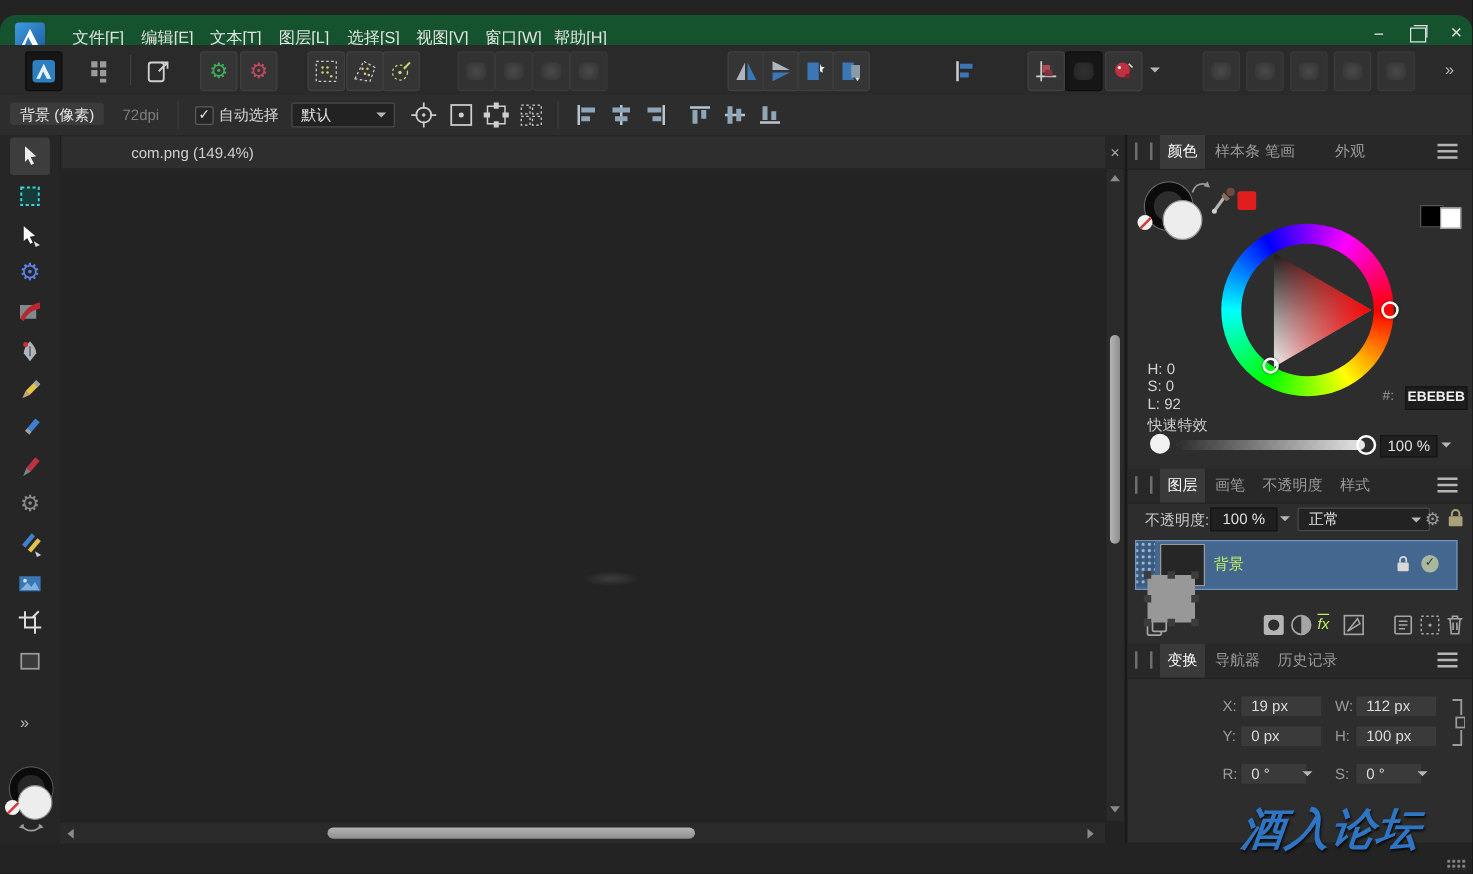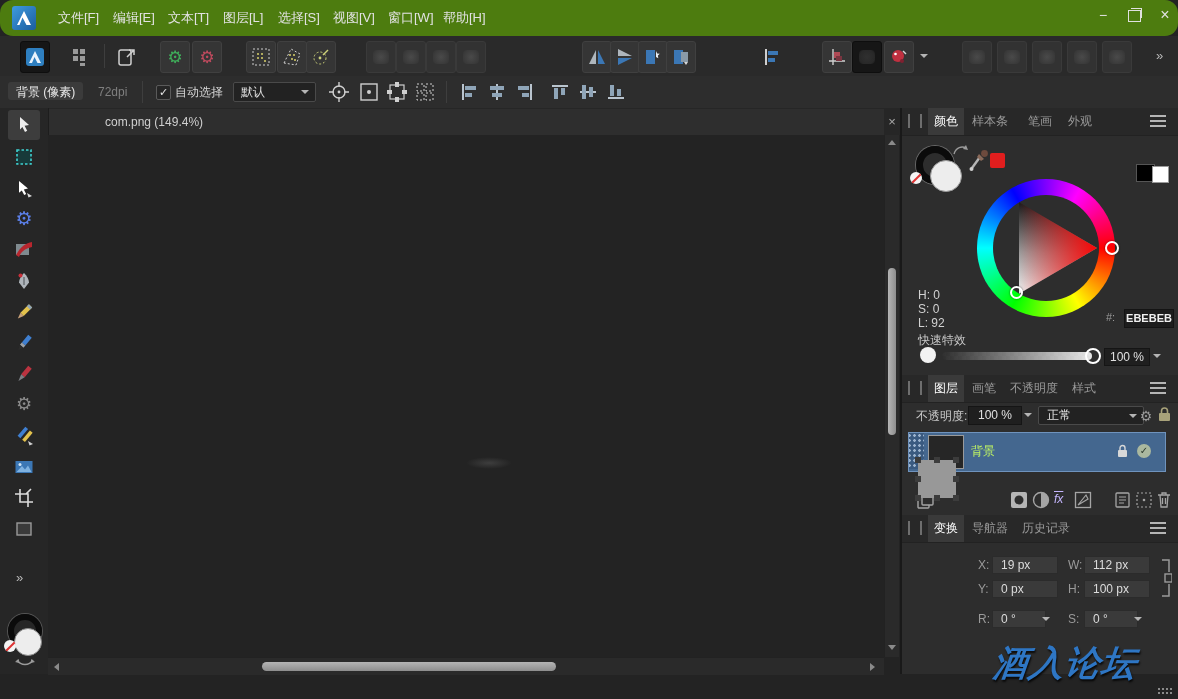--- a/index.html
+++ b/index.html
@@ -1,21 +1,21 @@
 <!DOCTYPE html>
 <html><head>
 <meta charset="utf-8">
 <style>
   html,body{margin:0;padding:0;background:#111;}
   .app{position:relative;width:1178px;height:699px;overflow:hidden;
        font-family:"Liberation Sans","DejaVu Sans",sans-serif;
        background:#232323;color:#d8d8d8;font-size:12px;}
   .abs{position:absolute;}
   
-  .menubar{left:0;top:0;width:1178px;height:36px;background:#4d7c0f;border-radius:13px;}
+  .menubar{left:0;top:12px;width:1178px;height:36px;background:#14532d;border-radius:13px;}
   .applogo{left:12px;top:6px;width:24px;height:24px;border-radius:3px;
            background:linear-gradient(135deg,#3e9be0,#1b5d9e);}
   .applogo svg{position:absolute;left:3px;top:3px;}
   .menuitem{top:0;height:36px;line-height:36px;color:#e2e2e2;font-size:13px;padding:0 6px;}
   .wctl{top:0;width:34px;height:30px;line-height:30px;text-align:center;color:#e0e0e0;font-size:14px;}
   .maxbox{left:1129px;top:10px;width:11px;height:10px;border:1px solid #e0e0e0;}
   .maxbox:before{content:"";position:absolute;left:2px;top:-3px;width:10px;height:9px;border:1px solid #e0e0e0;border-bottom:none;border-left:none;}
   
   .toolbar{left:0;top:36px;width:1178px;height:40px;background:#2a2a2a;border-bottom:1px solid #1f1f1f;}
   .tbtn{top:5px;width:28px;height:30px;background:#353535;border:1px solid #404040;border-radius:3px;}
@@ -93,21 +93,21 @@
      background:linear-gradient(to right,rgba(40,40,40,.95),rgba(235,235,235,.95)),
      repeating-conic-gradient(#888 0% 25%, #bbb 0% 50%) 0 0/8px 8px;}
   
   .lrow{left:6px;top:324px;width:256px;height:38px;background:#44678f;border:1px solid #6f93bd;}
   .lstrip{position:absolute;left:0;top:0;width:15px;height:36px;background:#3a5a80;
      background-image:radial-gradient(#9db4cf 1px,transparent 1.6px);background-size:5px 5px;background-position:3px 10px;}
   .lthumb{position:absolute;left:19px;top:2px;width:34px;height:32px;background:#262626;border:1px solid #9a9a9a;}
   .lname{position:absolute;left:62px;top:0;height:36px;line-height:36px;color:#bef264;}
   .eyecirc{position:absolute;left:228px;top:11px;width:14px;height:14px;border-radius:50%;background:#aab89f;
      color:#2c3a2c;font-size:10px;line-height:14px;text-align:center;}
-  .fxtxt{font-style:italic;text-decoration:overline;color:#c4b5fd;font-size:12px;}
+  .fxtxt{font-style:italic;text-decoration:overline;color:#bef264;font-size:12px;}
   
   .tfl{color:#9a9a9a;}
   .tfbox{background:#3a3a3a;border:1px solid #2b2b2b;color:#dcdcdc;height:16px;line-height:16px;padding-left:8px;width:56px;}
   .anchor{left:16px;top:352px;width:38px;height:38px;background:#989898;}
   .anchor i{position:absolute;width:6px;height:6px;background:#3c3c3c;}
   
   .statusbar{left:0;top:674px;width:1178px;height:25px;background:#2b2b2b;border-top:1px solid #1e1e1e;}
   .statusmsg{position:absolute;left:14px;top:0;height:25px;line-height:25px;color:#8f8f8f;}
   .watermark{left:993px;top:640px;font-size:35px;font-weight:900;font-style:italic;color:#2e76c4;
      letter-spacing:1px;transform:skewX(-6deg);text-shadow:1px 2px 2px rgba(0,0,0,.8);font-family:"Liberation Sans",sans-serif;}
@@ -492,21 +492,21 @@
       <span class="abs sarrow rt" style="left:822px;top:5px"></span>
     </div>
   </div>
 
   <div class="abs rightpanel">
 
     <div class="abs phead" style="top:0">
       <span class="abs grip"></span>
       <span class="abs ptab active" style="left:26px">颜色</span>
       <span class="abs ptab" style="left:64px">样本条</span>
-      <span class="abs ptab" style="left:120px">笔画</span>
+      <span class="abs ptab" style="left:104px">笔画</span>
       <span class="abs ptab" style="left:160px">外观</span>
       <span class="abs hamb">
           <i></i>
           <i></i>
           <i></i>
         </span>
     </div>
 
     <div class="abs" style="left:14px;top:38px;width:56px;height:56px">
       <span class="abs" style="left:0;top:0;width:24px;height:24px;border-radius:50%;border:7px solid #0b0b0b;box-shadow:0 0 0 1px #666"></span>

